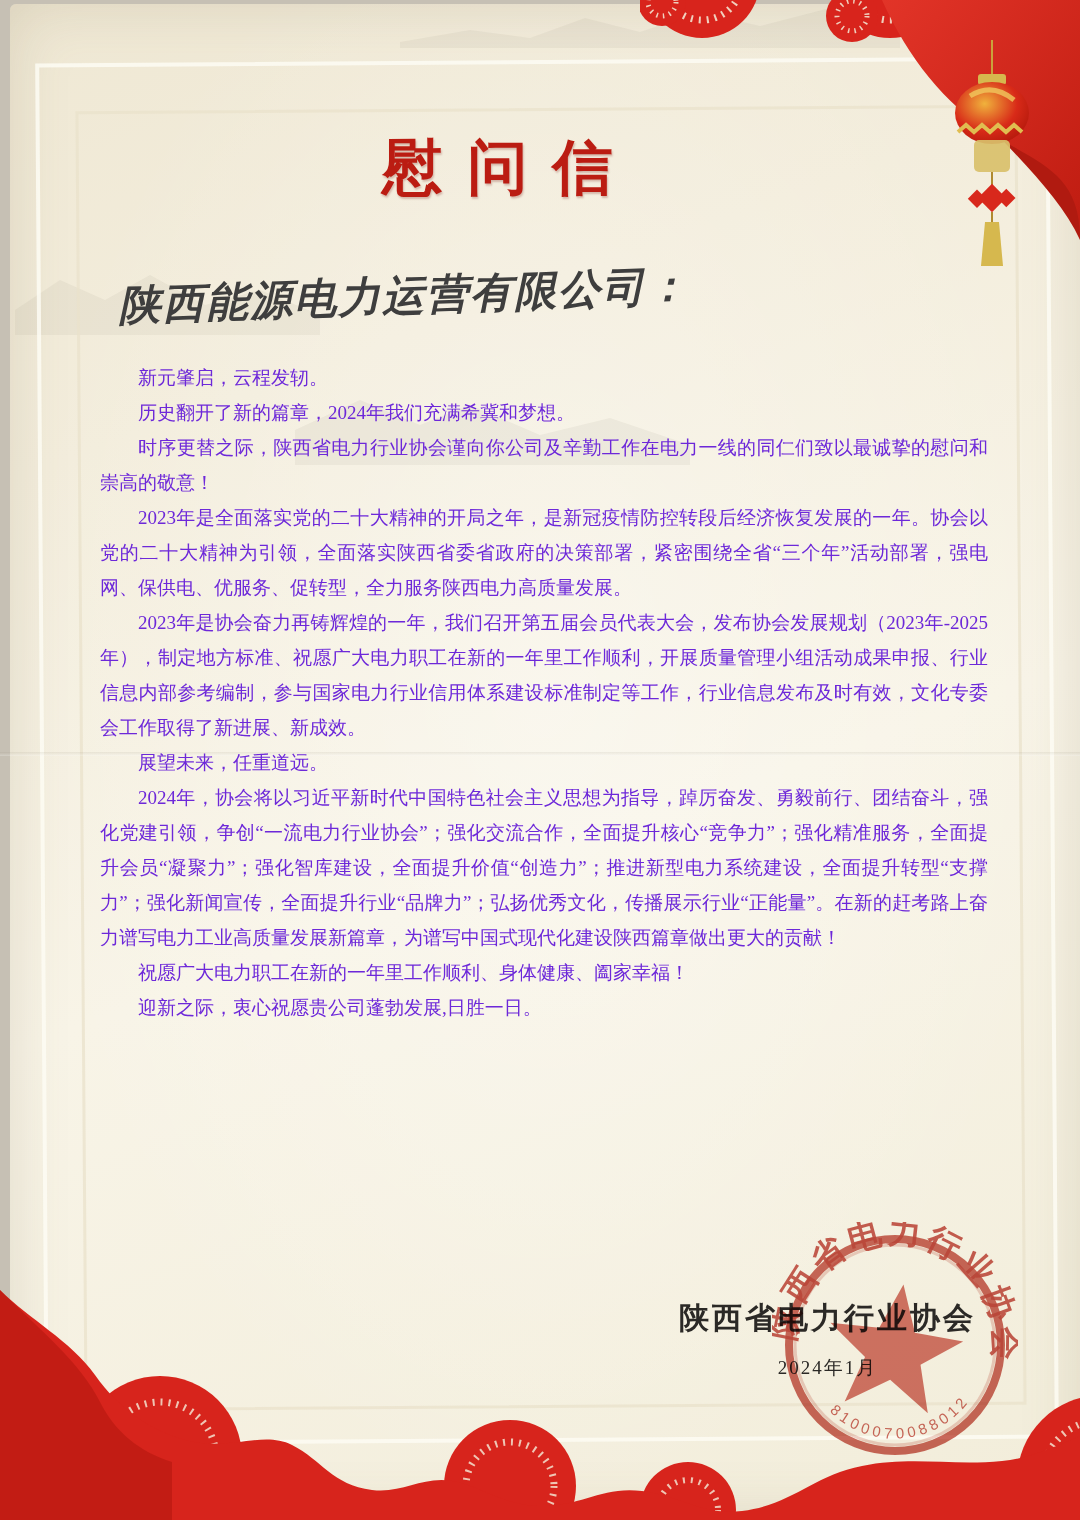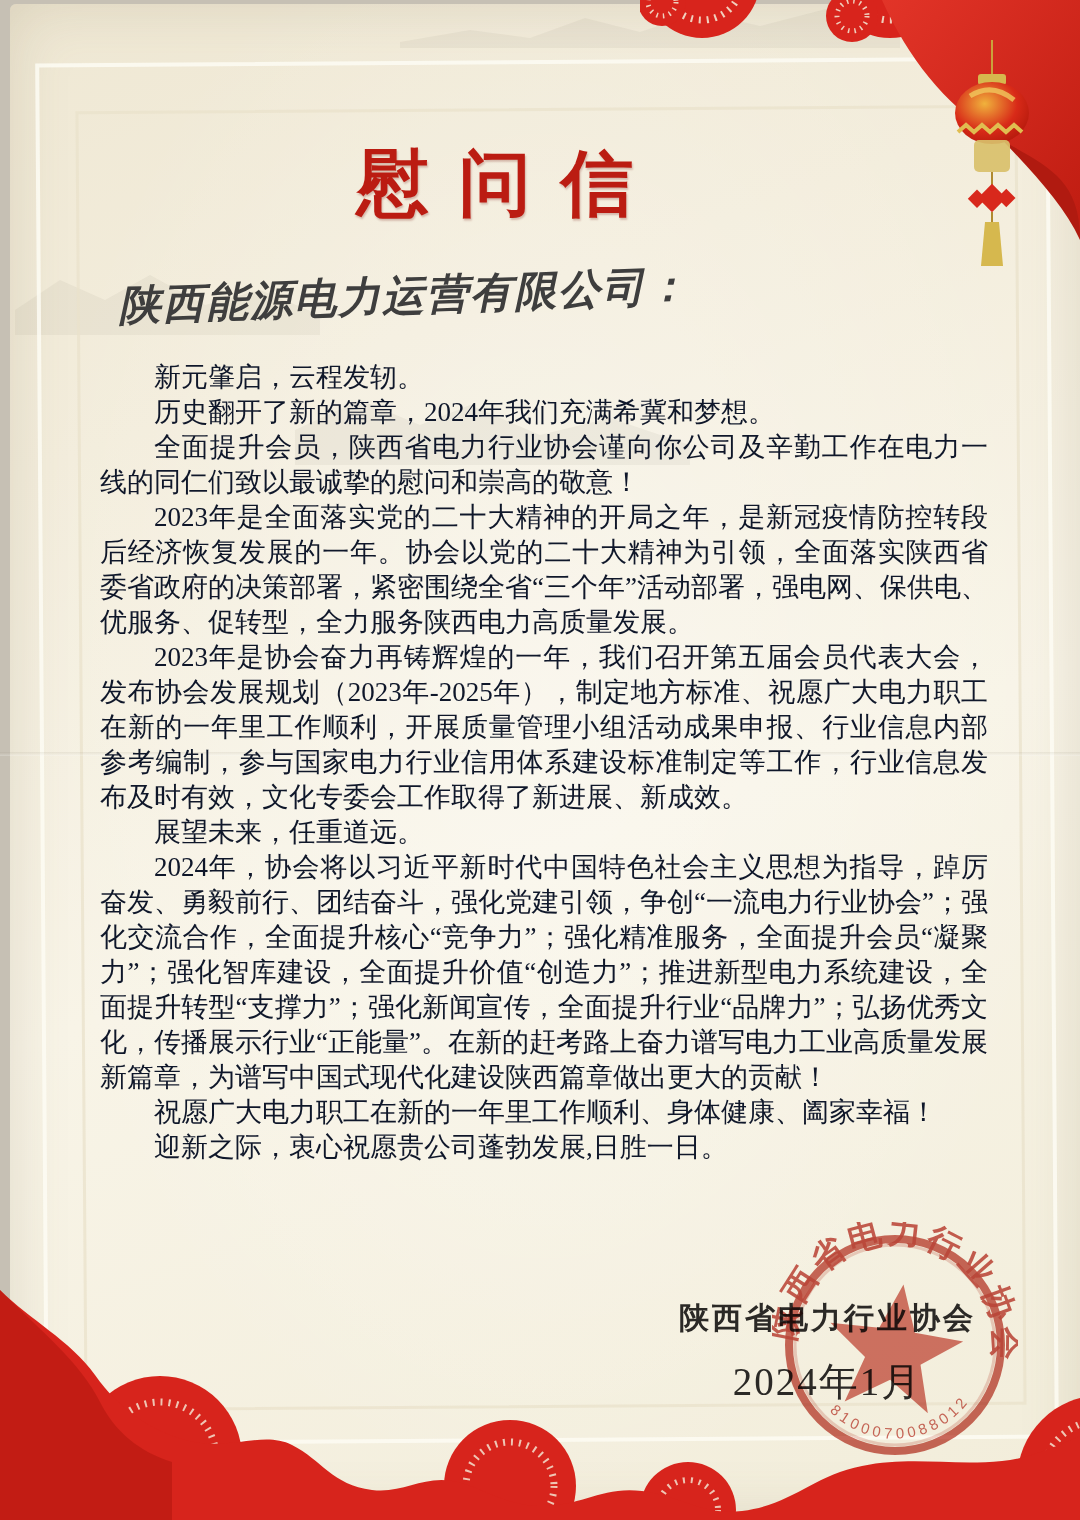--- a/index.html
+++ b/index.html
@@ -19,42 +19,42 @@
     border-top-left-radius:6px;
   }
   .frame{position:absolute;transform:rotate(-0.4deg);pointer-events:none;}
   #frame-outer{left:40px;top:60px;right:26px;bottom:78px;border:4px solid rgba(253,251,243,0.85);}
   #frame-inner{left:80px;top:108px;right:58px;bottom:112px;border:3px solid rgba(233,226,203,0.75);}
   #crease{position:absolute;left:0;right:0;top:752px;height:4px;
     background:linear-gradient(rgba(110,100,75,0.10),rgba(255,255,255,0.25));pointer-events:none;}
   
   #title{
     position:absolute;left:0;right:60px;top:88px;text-align:center;
-    font-size:72px;font-weight:bold;letter-spacing:0.42em;
+    font-size:60px;font-weight:bold;letter-spacing:0.42em;
     color:#bb1c12;font-family:"DejaVu Serif", serif;
     text-shadow:1px 2px 2px rgba(120,20,10,0.25);
   }
   #addressee{
     position:absolute;left:118px;top:268px;
     font-size:42px;font-weight:600;font-style:italic;
     color:#3e3e3e;transform:rotate(-2deg);letter-spacing:2px;
     font-family:"DejaVu Sans", sans-serif;
   }
   #body-text{
     position:absolute;left:100px;top:360px;width:888px;
-    font-size:27px;line-height:35px;color:#0f172a;
+    font-size:19px;line-height:35px;color:#6d28d9;
     text-align:justify;
   }
   #body-text p{margin:0;text-indent:2em;}
   #signature{
     position:absolute;right:104px;top:1298px;text-align:center;z-index:5;
     color:#2b2926;
   }
   #signature .org{font-size:30px;font-weight:600;letter-spacing:3px;}
-  #signature .date{font-size:39px;margin-top:16px;letter-spacing:2px;}
+  #signature .date{font-size:19px;margin-top:16px;letter-spacing:2px;}
   
   .deco{position:absolute;pointer-events:none;}
   #deco-topright{top:0;right:0;}
   #deco-bottom{left:0;bottom:0;}
   #watermark{left:0;top:0;opacity:0.55;}
   #seal{position:absolute;left:772px;top:1222px;mix-blend-mode:multiply;opacity:0.95;z-index:6;}
 </style>
 </head>
 <body>
 
@@ -139,21 +139,21 @@
     </g>
   </svg>
 
   <h1 id="title">慰问信</h1>
 
   <div id="addressee">陕西能源电力运营有限公司：</div>
 
   <div id="body-text">
     <p>新元肇启，云程发轫。</p>
     <p>历史翻开了新的篇章，2024年我们充满希冀和梦想。</p>
-    <p>全面提升会员，陕西省电力行业协会谨向你公司及辛勤工作在电力一线的同仁们致以最诚挚的慰问和崇高的敬意！</p>
+    <p>时序更替之际，陕西省电力行业协会谨向你公司及辛勤工作在电力一线的同仁们致以最诚挚的慰问和崇高的敬意！</p>
     <p>2023年是全面落实党的二十大精神的开局之年，是新冠疫情防控转段后经济恢复发展的一年。协会以党的二十大精神为引领，全面落实陕西省委省政府的决策部署，紧密围绕全省“三个年”活动部署，强电网、保供电、优服务、促转型，全力服务陕西电力高质量发展。</p>
     <p>2023年是协会奋力再铸辉煌的一年，我们召开第五届会员代表大会，发布协会发展规划（2023年-2025年），制定地方标准、祝愿广大电力职工在新的一年里工作顺利，开展质量管理小组活动成果申报、行业信息内部参考编制，参与国家电力行业信用体系建设标准制定等工作，行业信息发布及时有效，文化专委会工作取得了新进展、新成效。</p>
     <p>展望未来，任重道远。</p>
     <p>2024年，协会将以习近平新时代中国特色社会主义思想为指导，踔厉奋发、勇毅前行、团结奋斗，强化党建引领，争创“一流电力行业协会”；强化交流合作，全面提升核心“竞争力”；强化精准服务，全面提升会员“凝聚力”；强化智库建设，全面提升价值“创造力”；推进新型电力系统建设，全面提升转型“支撑力”；强化新闻宣传，全面提升行业“品牌力”；弘扬优秀文化，传播展示行业“正能量”。在新的赶考路上奋力谱写电力工业高质量发展新篇章，为谱写中国式现代化建设陕西篇章做出更大的贡献！</p>
     <p>祝愿广大电力职工在新的一年里工作顺利、身体健康、阖家幸福！</p>
     <p>迎新之际，衷心祝愿贵公司蓬勃发展,日胜一日。</p>
   </div>
 
   <div id="signature">
     <div class="org">陕西省电力行业协会</div>

